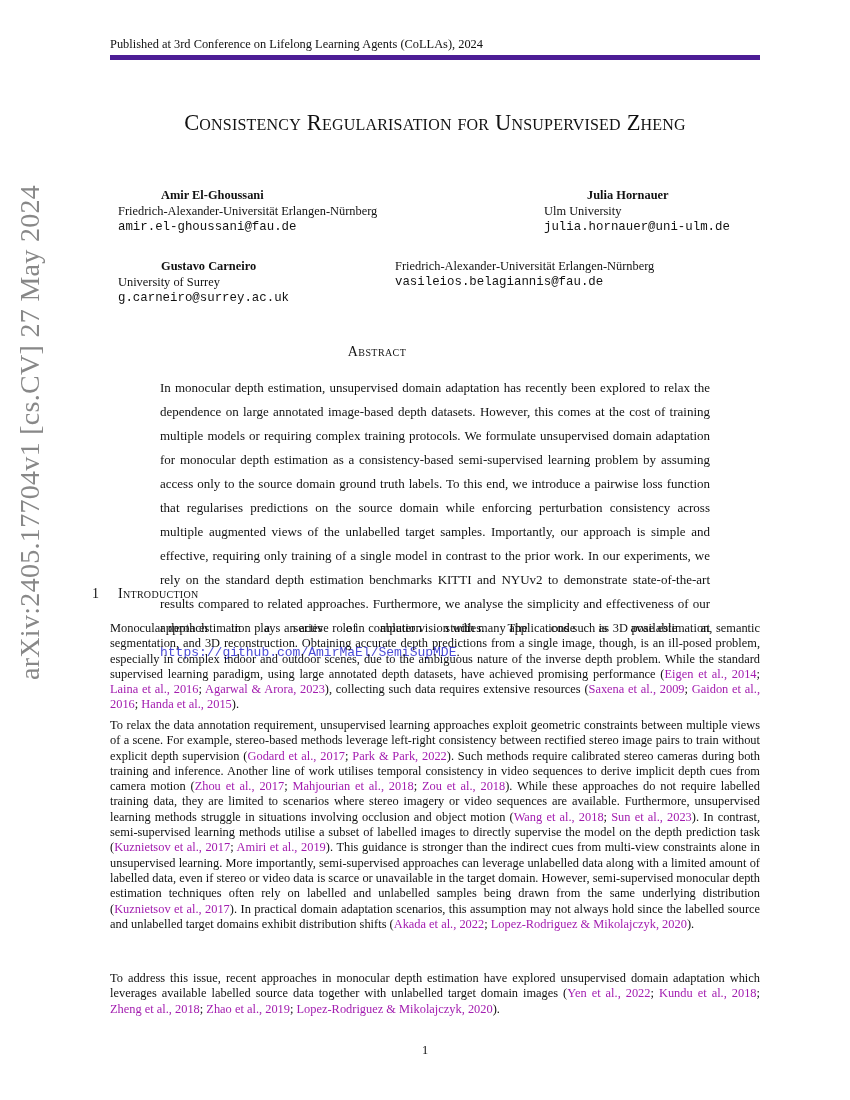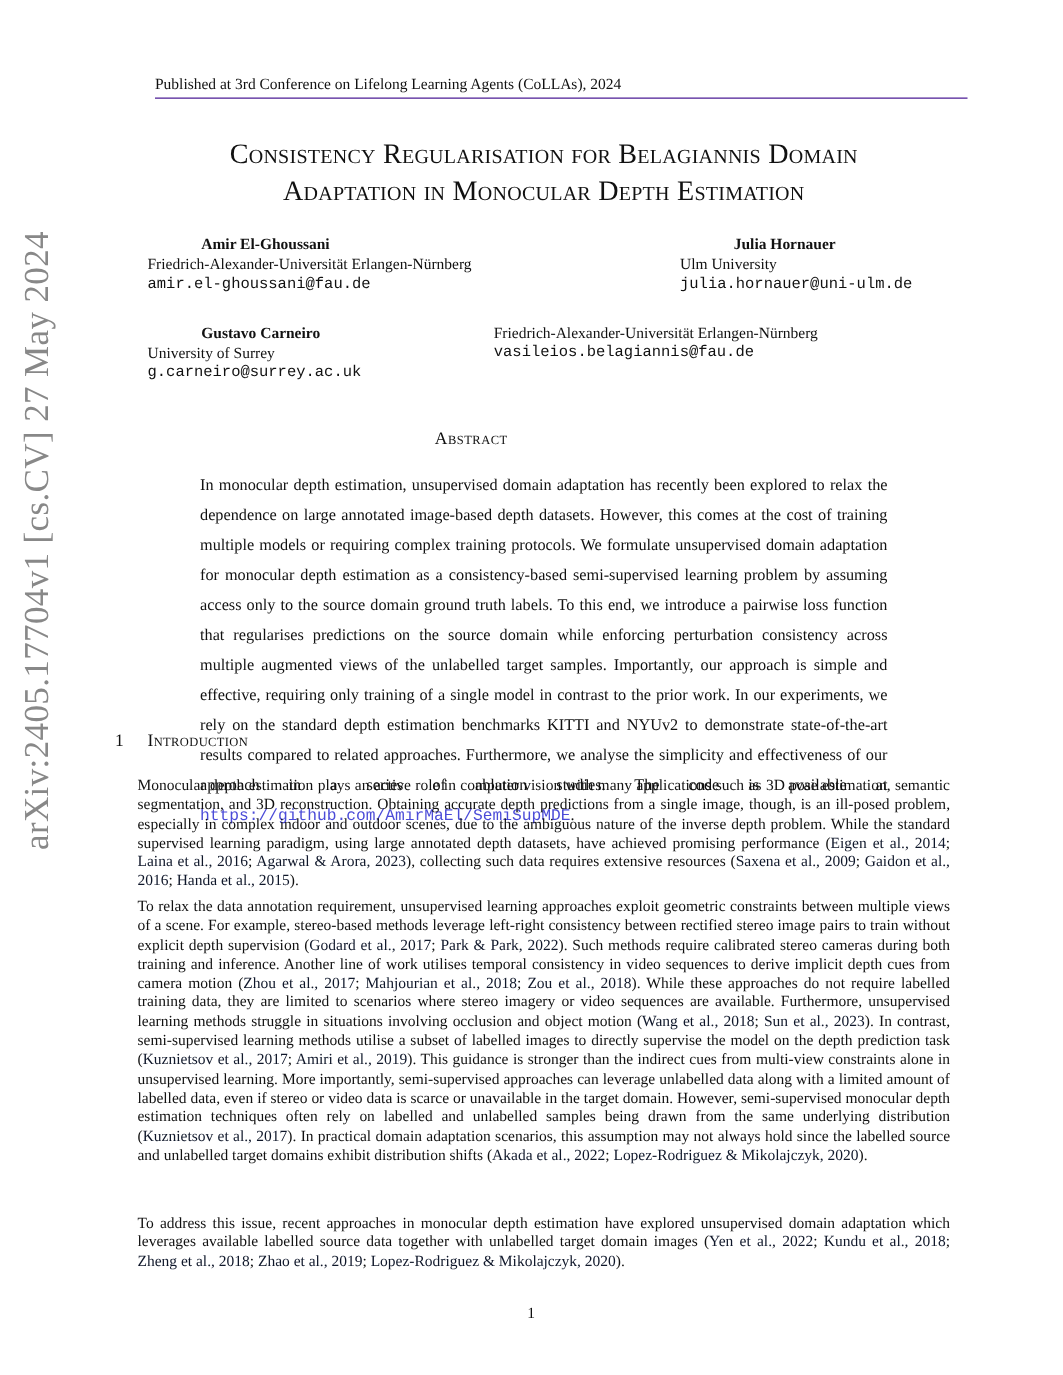--- a/index.html
+++ b/index.html
@@ -1,50 +1,49 @@
 <!DOCTYPE html>
 <html><head>
 <meta charset="utf-8">
 <style>
   html, body { margin:0; padding:0; background:#ffffff; }
   body { width:850px; height:1100px; position:relative; overflow:hidden;
          font-family:"Liberation Serif", serif; color:#111; }
-  .header { position:absolute; left:124px; top:37px; width:650px;
-            font-size:12.4px; border-bottom:1px solid #4c1d95; padding-bottom:3px;margin-top:23px; }
+  .header { position:absolute; left:110px; top:37px; width:650px;
+            font-size:12.4px; border-bottom:5px solid #4c1d95; padding-bottom:3px; }
   .arxiv { position:absolute; left:14px; top:680px; transform-origin:0 0;
            transform:rotate(-90deg); font-size:28px; color:#888; white-space:nowrap;
            letter-spacing:0.3px; }
   .title { position:absolute; left:100px; top:108px; width:670px; text-align:center;
            font-size:22.5px; font-variant:small-caps; line-height:30px; letter-spacing:0.2px; }
   .author { position:absolute; font-size:12.4px; line-height:16px; }
   .author .name { font-weight:bold;margin-left:43px; }
   .author .email { font-family:"Liberation Mono", monospace; font-size:12.4px; }
   .abstract-title { position:absolute; left:0; top:344px; width:754px; text-align:center;
                     font-size:14px; font-variant:small-caps; letter-spacing:0.4px; }
   .abstract { position:absolute; left:160px; top:376px; width:550px; font-size:13px;
               line-height:24px; text-align:justify; hyphens:auto; }
   .url { font-family:"Liberation Mono", monospace; color:#4b4bd8; }
-  .cite { color:#0f172a; }
+  .cite { color:#a21caf; }
   .section { position:absolute; left:92px; top:586px; font-size:14px; font-variant:small-caps;
              letter-spacing:0.3px; }
   .section .num { display:inline-block; width:26px; }
   .para { position:absolute; left:110px; width:650px; font-size:12.4px; line-height:15.3px;
           text-align:justify; margin:0; }
   .pagenum { position:absolute; left:0; width:850px; top:1043px; text-align:center; font-size:12.4px; }
 </style>
 </head>
 <body>
 
 <div class="header">Published at 3rd Conference on Lifelong Learning Agents (CoLLAs), 2024</div>
 
 <div class="arxiv">arXiv:2405.17704v1  [cs.CV]  27 May 2024</div>
 
 <div class="title">
-  <div>Consistency Regularisation for Belagiannis Domain</div>
-  <div>Adaptation in Monocular Depth Estimation</div>
+  <div>Consistency Regularisation for Unsupervised Zheng</div>
 </div>
 
 <div class="author" style="left:118px; top:187px;">
   <div class="name">Amir El-Ghoussani</div>
   <div>Friedrich-Alexander-Universität Erlangen-Nürnberg</div>
   <div class="email">amir.el-ghoussani@fau.de</div>
 </div>
 <div class="author" style="left:544px; top:187px;">
   <div class="name">Julia Hornauer</div>
   <div>Ulm University</div>

